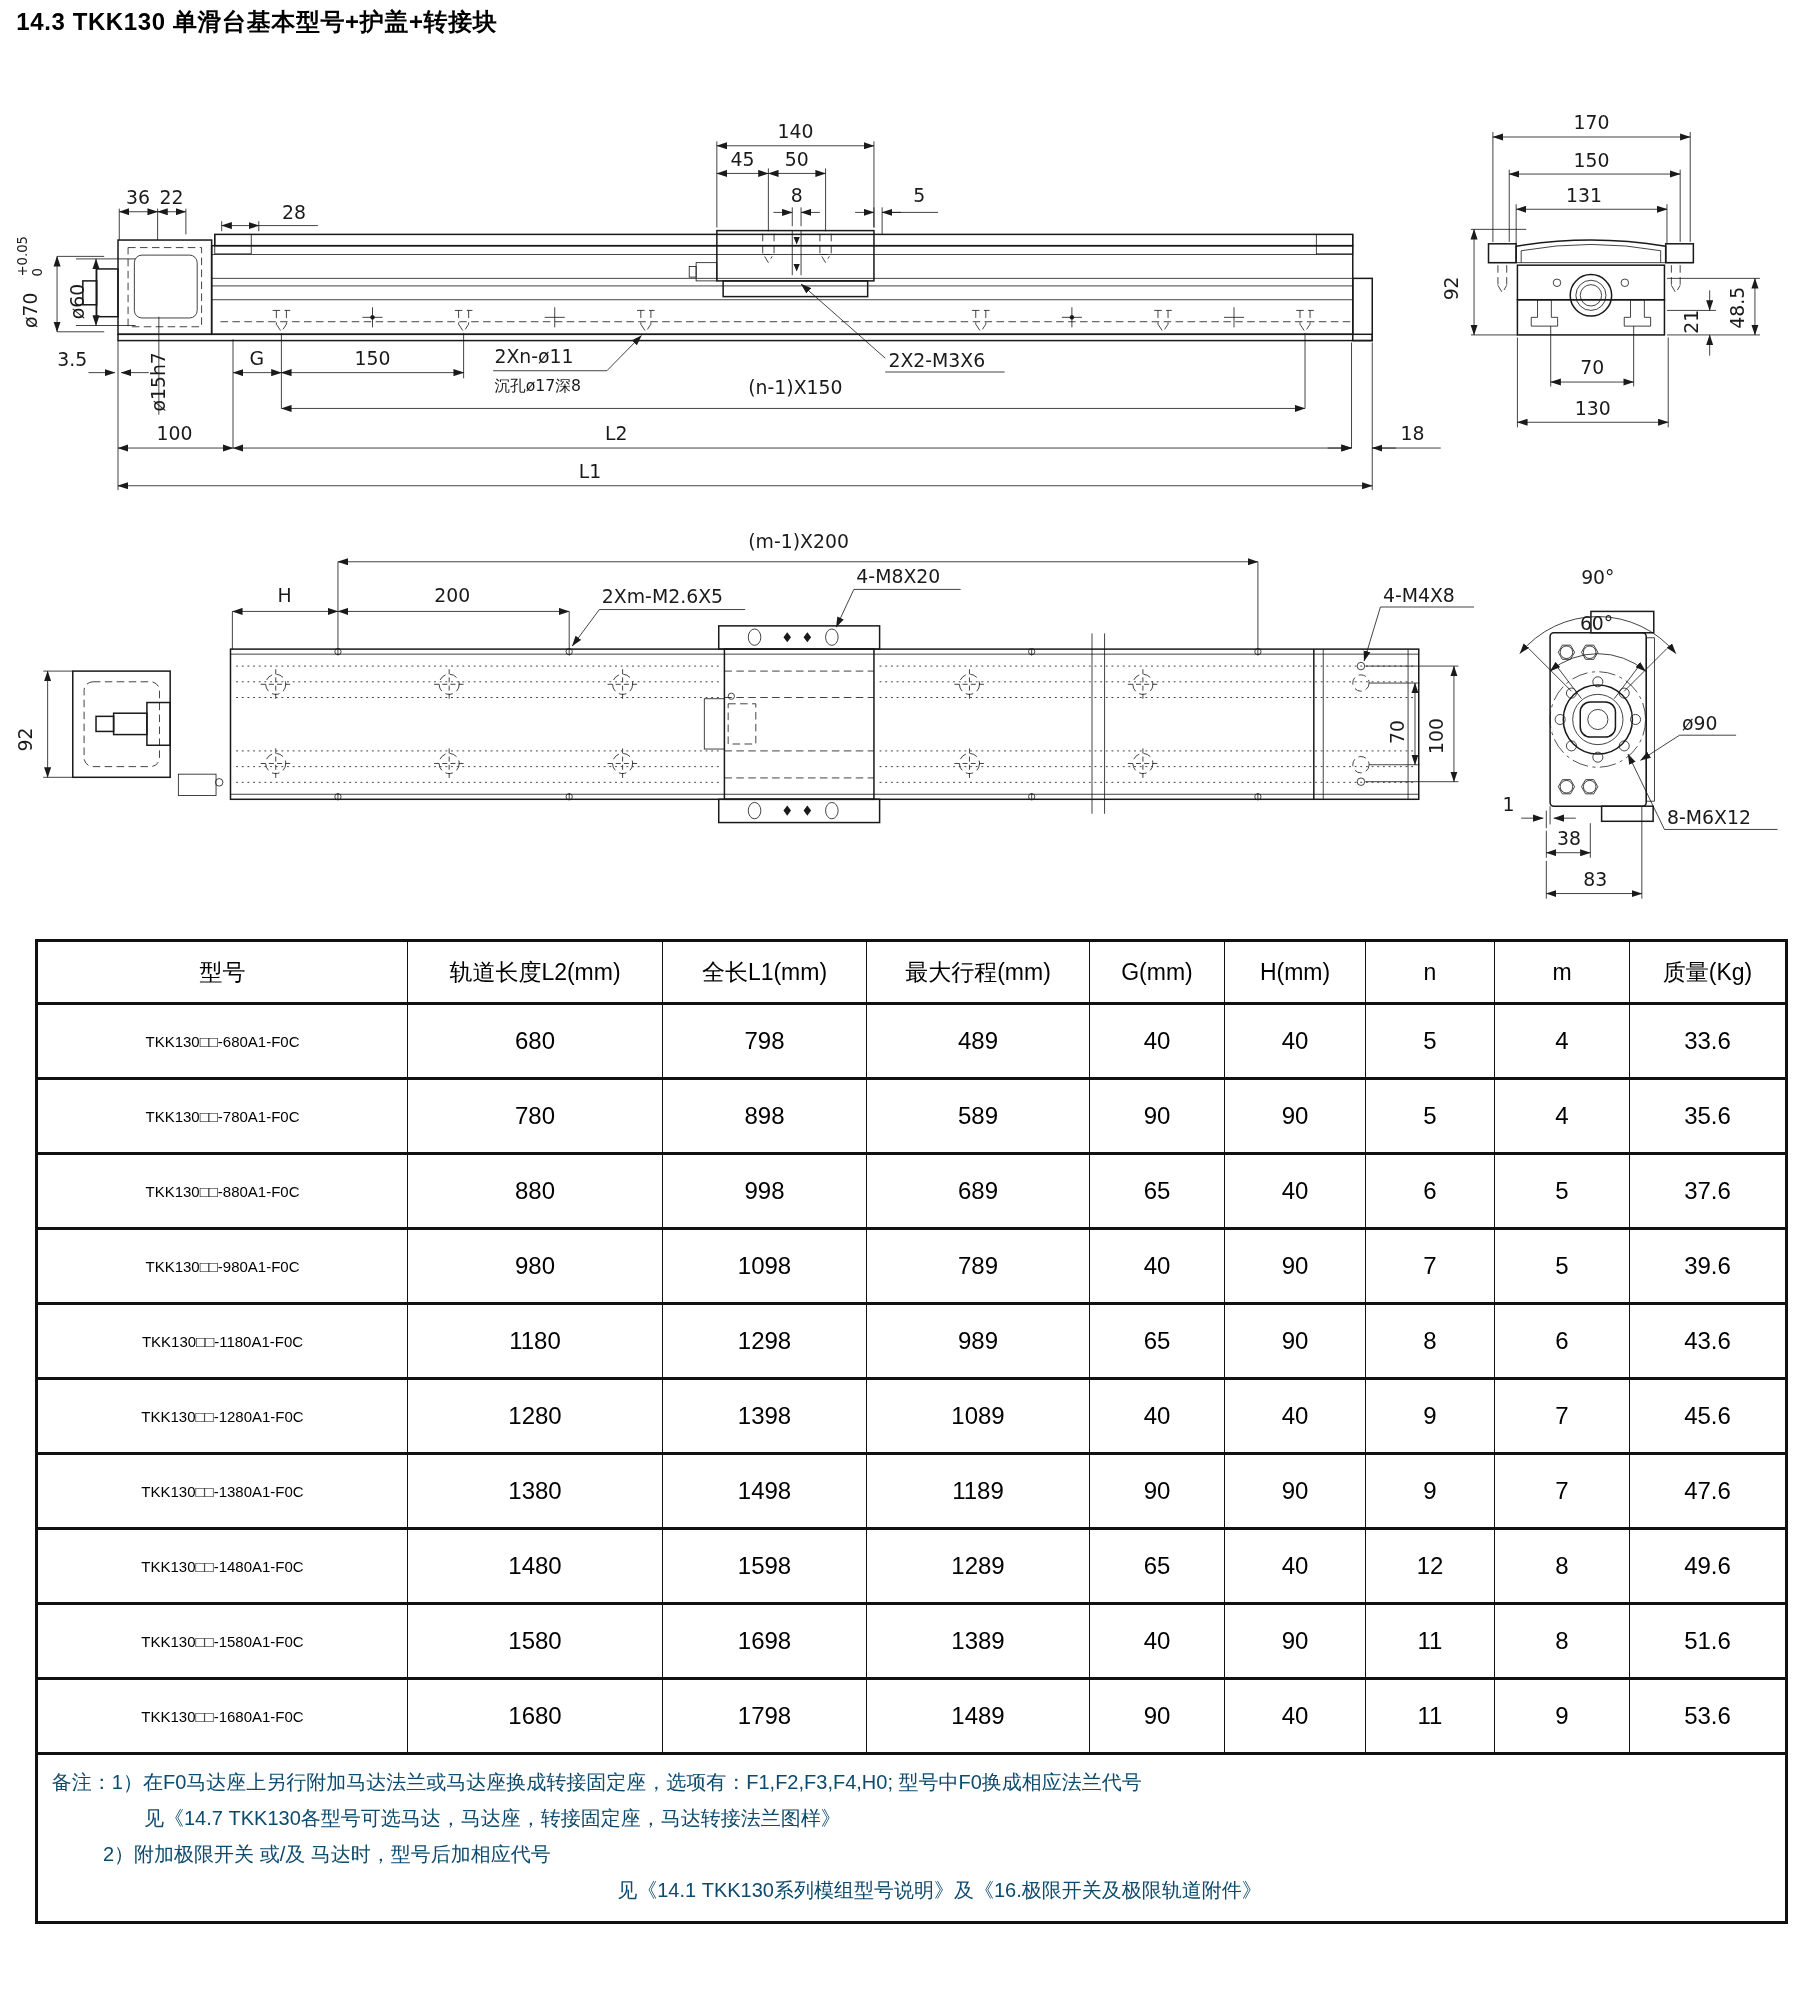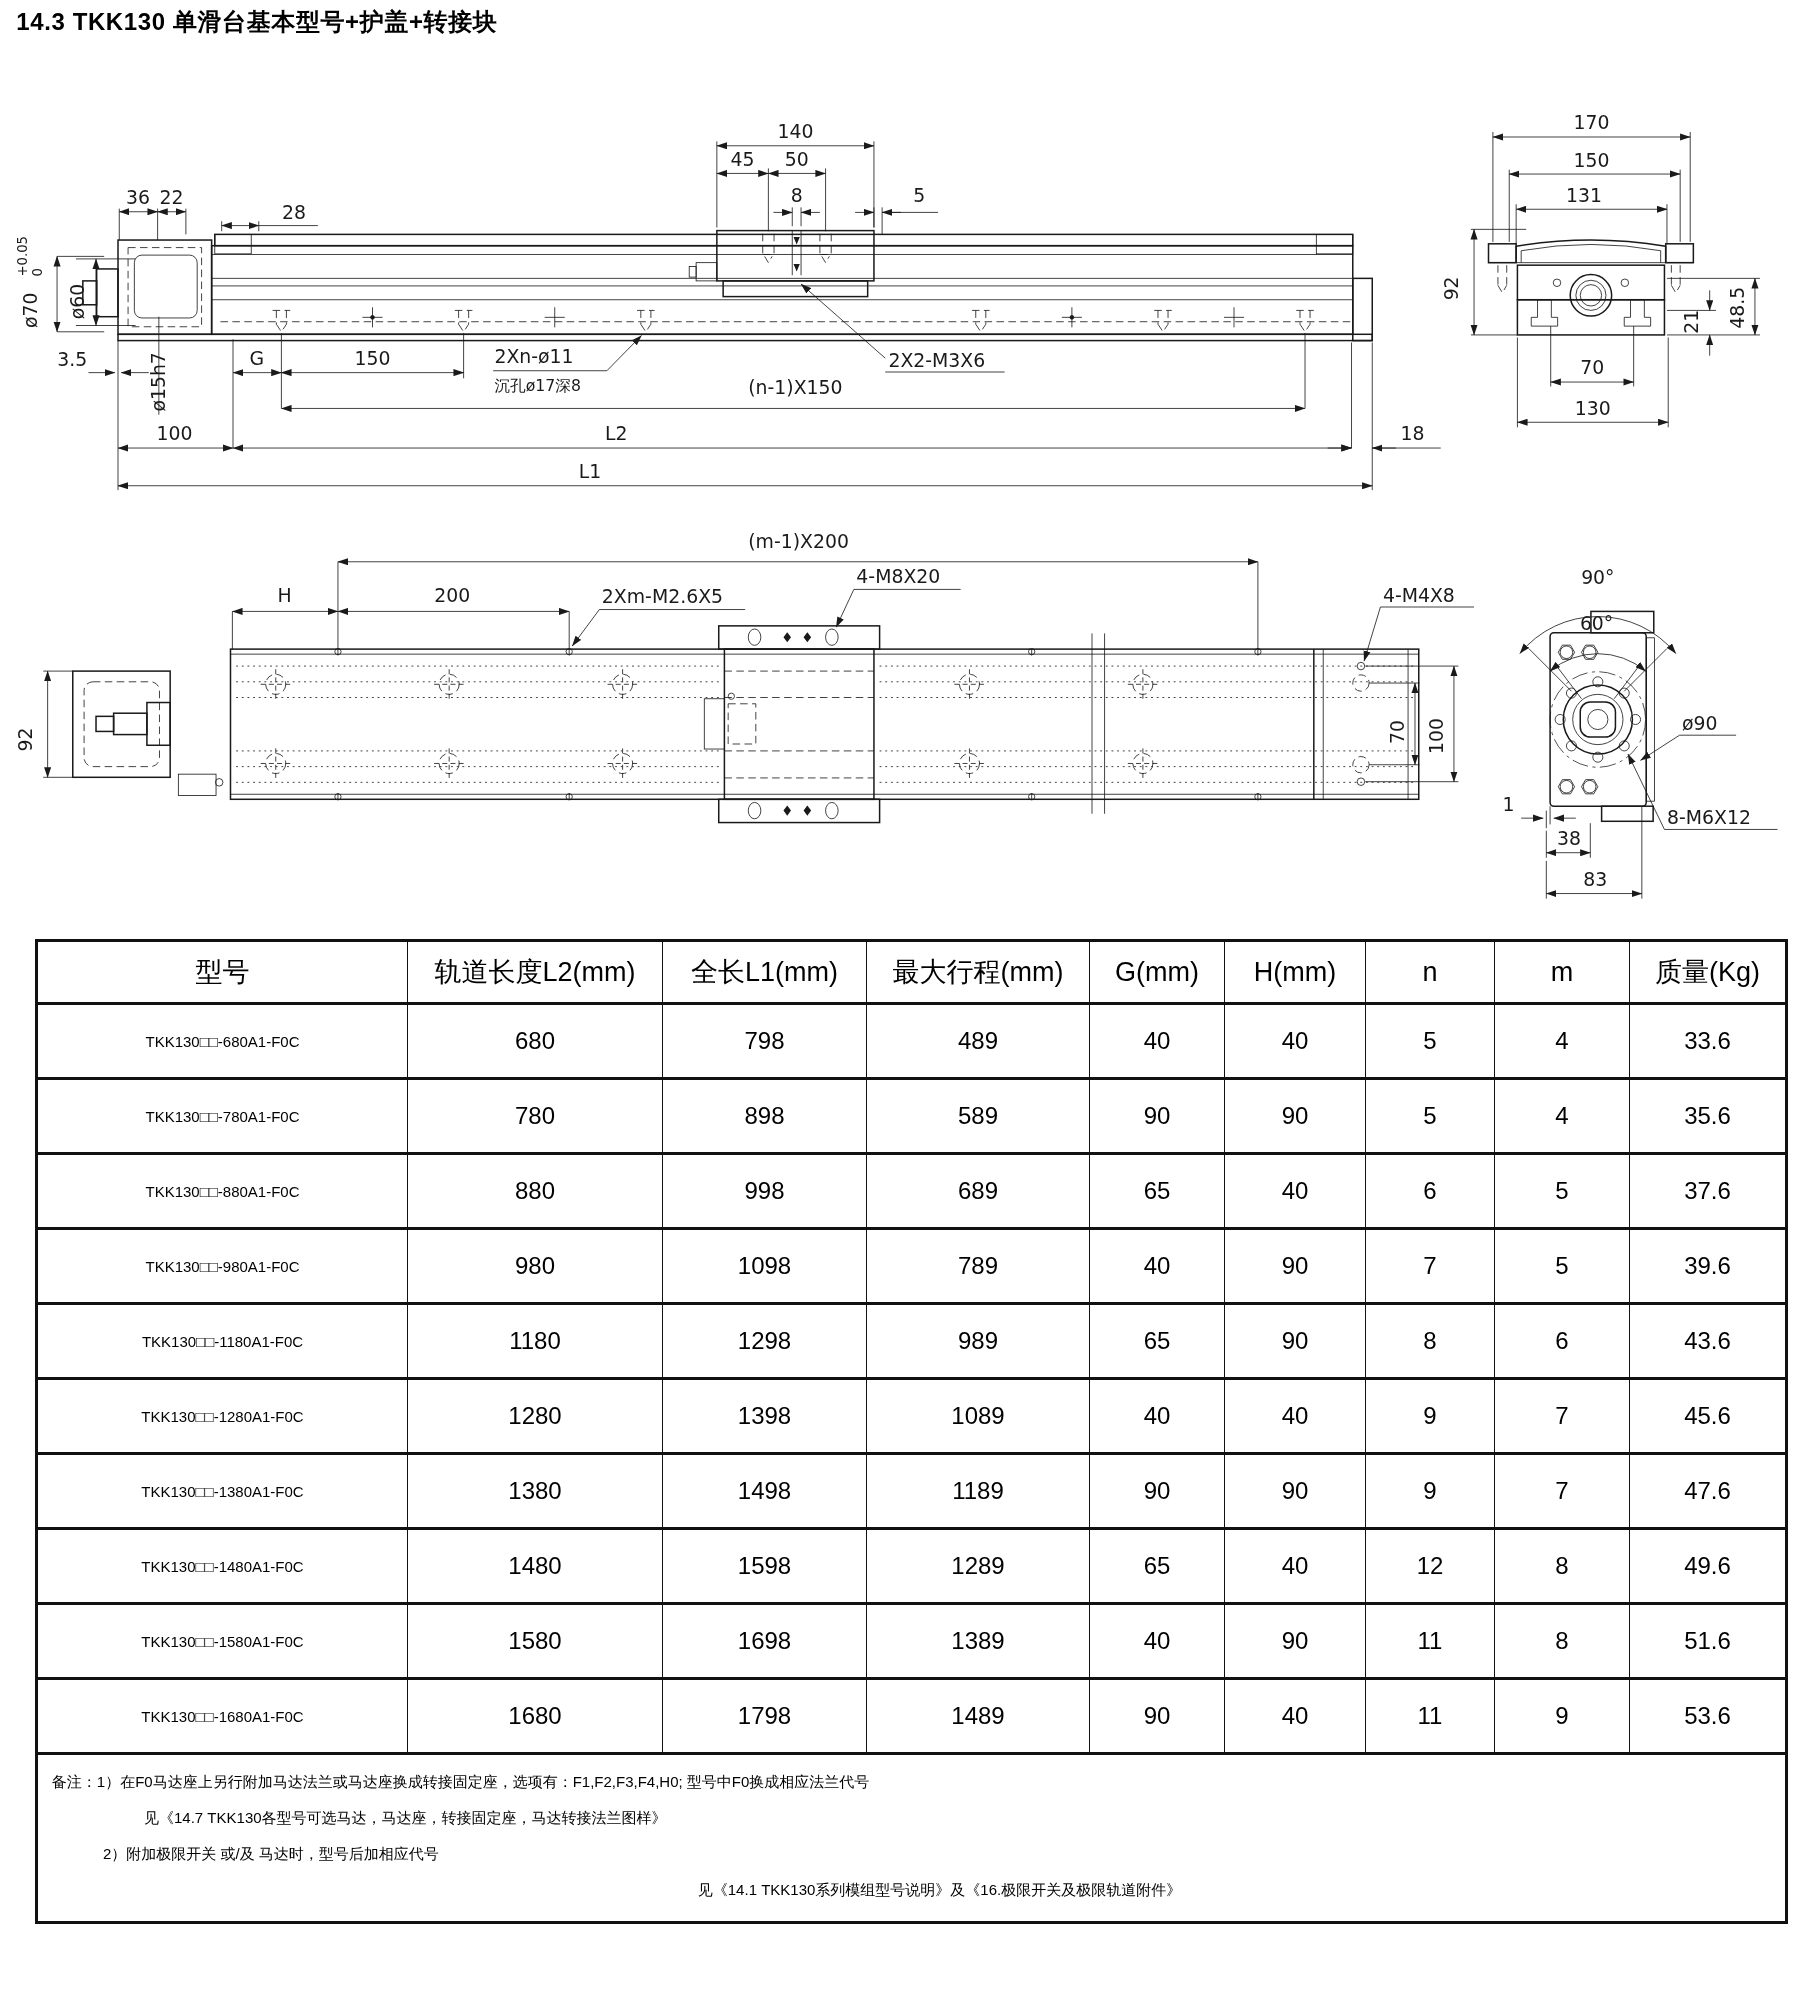--- a/index.html
+++ b/index.html
@@ -16,25 +16,25 @@
   .cl{stroke-dasharray:26 7 5 7;stroke-width:1.2;}
   text{fill:#1a1a1a;font-family:"DejaVu Sans",sans-serif;font-size:30px;text-anchor:middle;}
   .ts{font-size:25px;}
   .as{text-anchor:start;}
   
   #specwrap{position:absolute;left:35px;top:939px;}
   table{border-collapse:collapse;table-layout:fixed;width:1751px;background:#fff;}
   td,th{border-left:1.3px solid #111;border-right:1.3px solid #111;border-top:3.1px solid #111;border-bottom:3.1px solid #111;
         text-align:center;vertical-align:middle;font-size:24px;font-weight:400;color:#000;padding:0;}
   table{border:3.1px solid #111;}
-  thead th{height:60px;font-size:27px;}
+  thead th{height:60px;font-size:23px;}
   tbody td{height:72px;}
   td.model{font-size:15px;}
   tfoot td{height:157px;text-align:left;vertical-align:top;padding:8.8px 5px 0 5px;}
-  .note-line{font-size:15px;line-height:36px;white-space:nowrap;color:#000000;}
+  .note-line{font-size:20px;line-height:36px;white-space:nowrap;color:#0c4a6e;}
   .n1{margin-left:8.8px;} .n2{margin-left:101px;} .n3{margin-left:60px;} .n4{margin-left:56px;text-align:center;}
   .c0{width:371px}.c1{width:255px}.c2{width:204px}.c3{width:223px}.c4{width:135px}
   .c5{width:141px}.c6{width:129px}.c7{width:135px}.c8{width:157px}
 </style>
 </head>
 <body>
 
 <div id="title">14.3 TKK130 单滑台基本型号+护盖+转接块</div>
 
 <svg id="cad" width="1812" height="930" viewBox="0 0 2882 1480">

